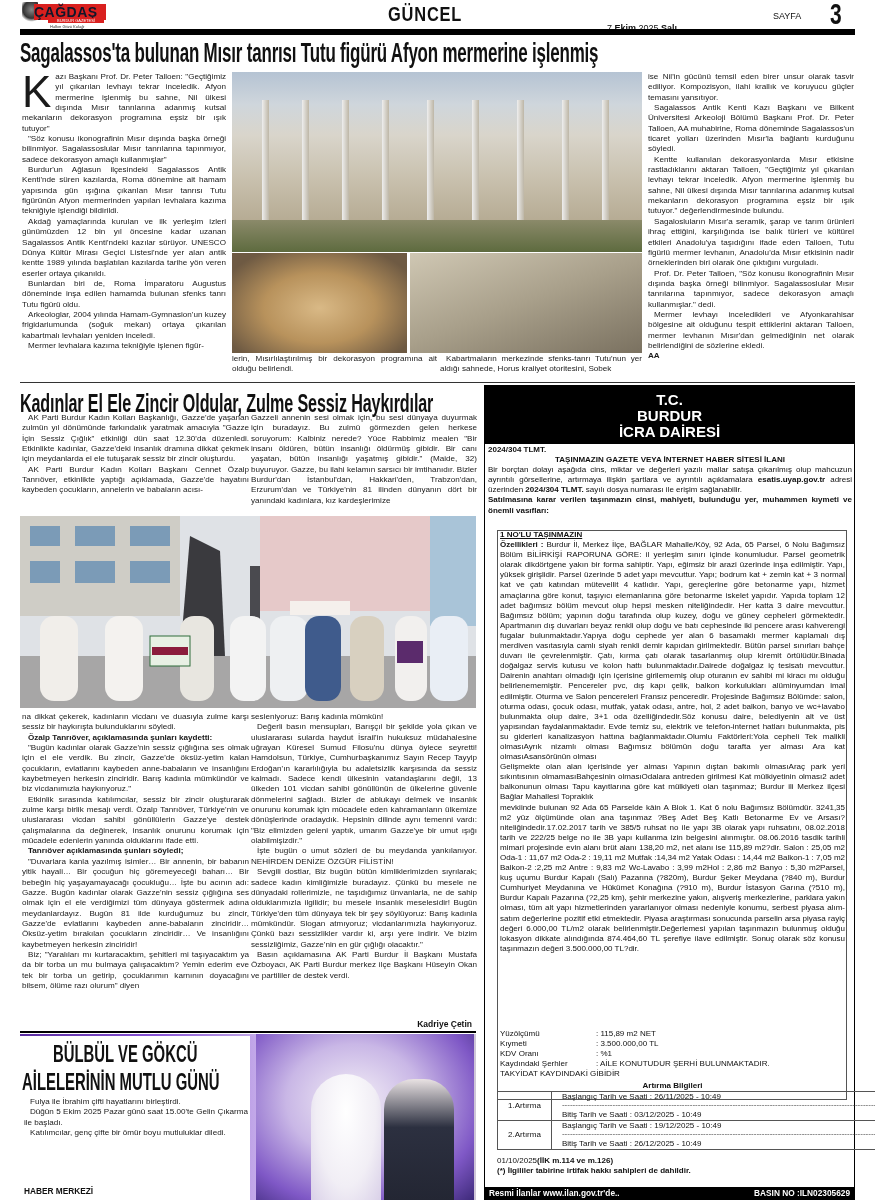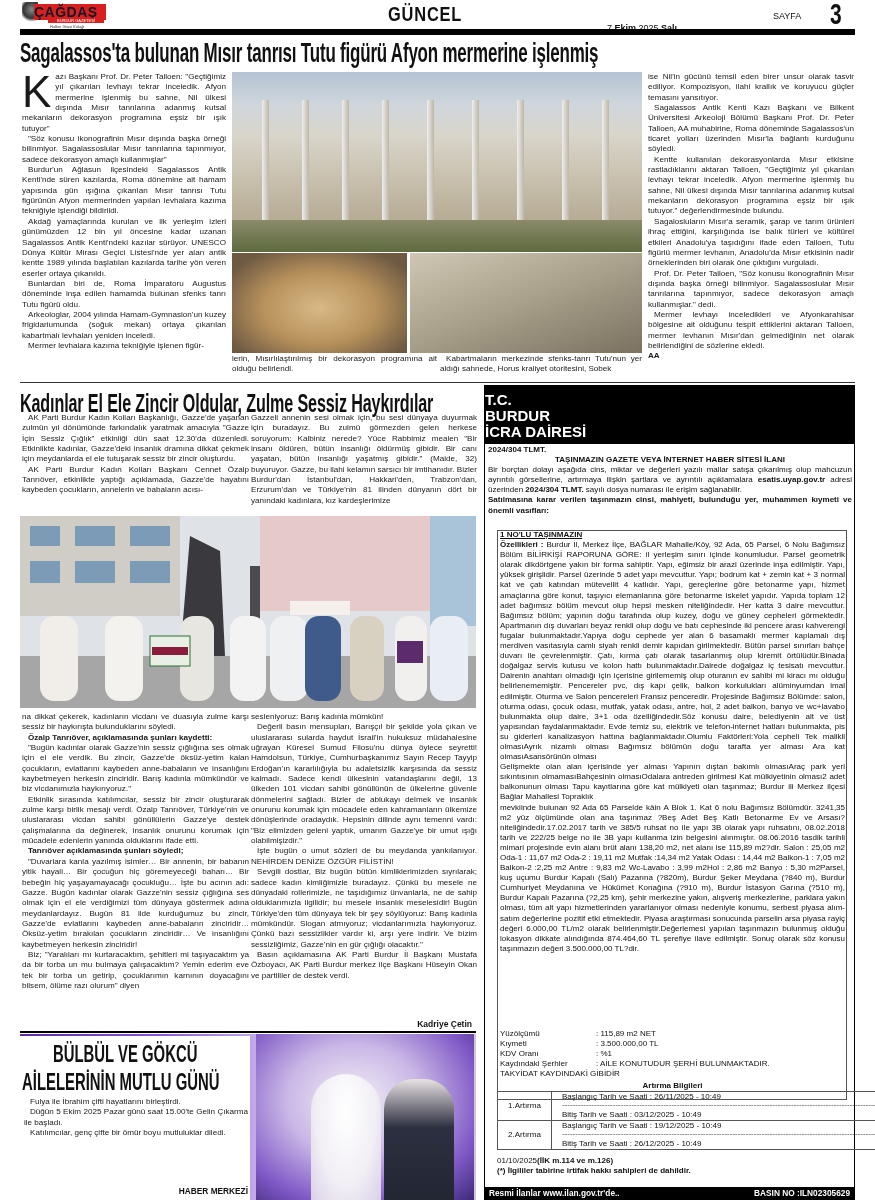--- a/index.html
+++ b/index.html
@@ -42,27 +42,27 @@
 #a2c1b{left:22px;top:712px;width:227px}
 #a2c2b{left:251px;top:712px;width:226px}
 #byline{left:250px;top:1019px;width:222px;text-align:right;font-weight:bold;font-size:8.5px}
 #rule3{left:20px;top:1031px;width:456px;height:2px;background:#000}
 
 #wedbg{left:20px;top:1034px;width:456px;height:166px;background:linear-gradient(90deg,#5a2ca0 0,#8a55d8 30%,#d8c8ef 60%,#cfc6d8 100%)}
 #wedbox{left:20px;top:1036px;width:230px;height:164px;background:#fff}
 #h3a{left:53px;top:1040px;font-size:24px;transform:scaleX(.62)}
 #h3b{left:22px;top:1068px;font-size:24px;transform:scaleX(.62)}
 #wedtxt{left:24px;top:1097px;width:224px}
-#wedby{left:24px;top:1186px;width:224px;text-align:right;font-weight:bold;font-size:8.3px}
+#wedby{left:24px;top:1186px;width:224px;text-align:left;font-weight:bold;font-size:8.3px}
 #photo5{left:256px;top:1034px;width:218px;height:166px;background:radial-gradient(ellipse at 45% 40%,#f4f0f7 0,#c9b7e6 40%,#7f58c6 75%,#3e2a7a 100%)}
 #photo5 .groom{position:absolute;left:128px;top:45px;width:70px;height:121px;background:linear-gradient(180deg,#e9e2e3 0,#2c3040 40%,#232633 100%);border-radius:30px 30px 0 0}
 #photo5 .bride{position:absolute;left:55px;top:40px;width:70px;height:126px;background:radial-gradient(ellipse at 50% 30%,#fff 0,#f1eef5 60%,#d9d0e8 100%);border-radius:40px 40px 0 0}
 
 #ilan{left:484px;top:385px;width:371px;height:815px;border:1px solid #000}
-#ilanHead{left:485px;top:386px;width:369px;height:58px;background:#000;color:#fff;font-weight:bold;font-size:15px;line-height:16px;padding-top:6px}
+#ilanHead{left:485px;top:386px;width:369px;height:58px;background:#000;color:#fff;text-align:center;font-weight:bold;font-size:15px;line-height:16px;padding-top:6px}
 #ilanBody{left:488px;top:445px;width:364px}
 .it{font-size:8px;line-height:10.1px;text-align:justify}
 .itc{text-align:center;font-weight:bold}
 #innerbox{left:497px;top:530px;width:350px;height:570px;border:1px solid #555}
 #innerTxt{left:500px;top:530px;width:345px}
 #kv{left:500px;top:1029px;width:345px;font-size:8px;line-height:10.1px}
 #kv .row{display:flex}
 #kv .k{width:96px}
 #artHead{left:500px;top:1081px;width:345px;text-align:center;font-weight:bold;font-size:8px}
 #artTable{left:497px;top:1091px;width:350px;border-collapse:collapse;font-size:8px}

